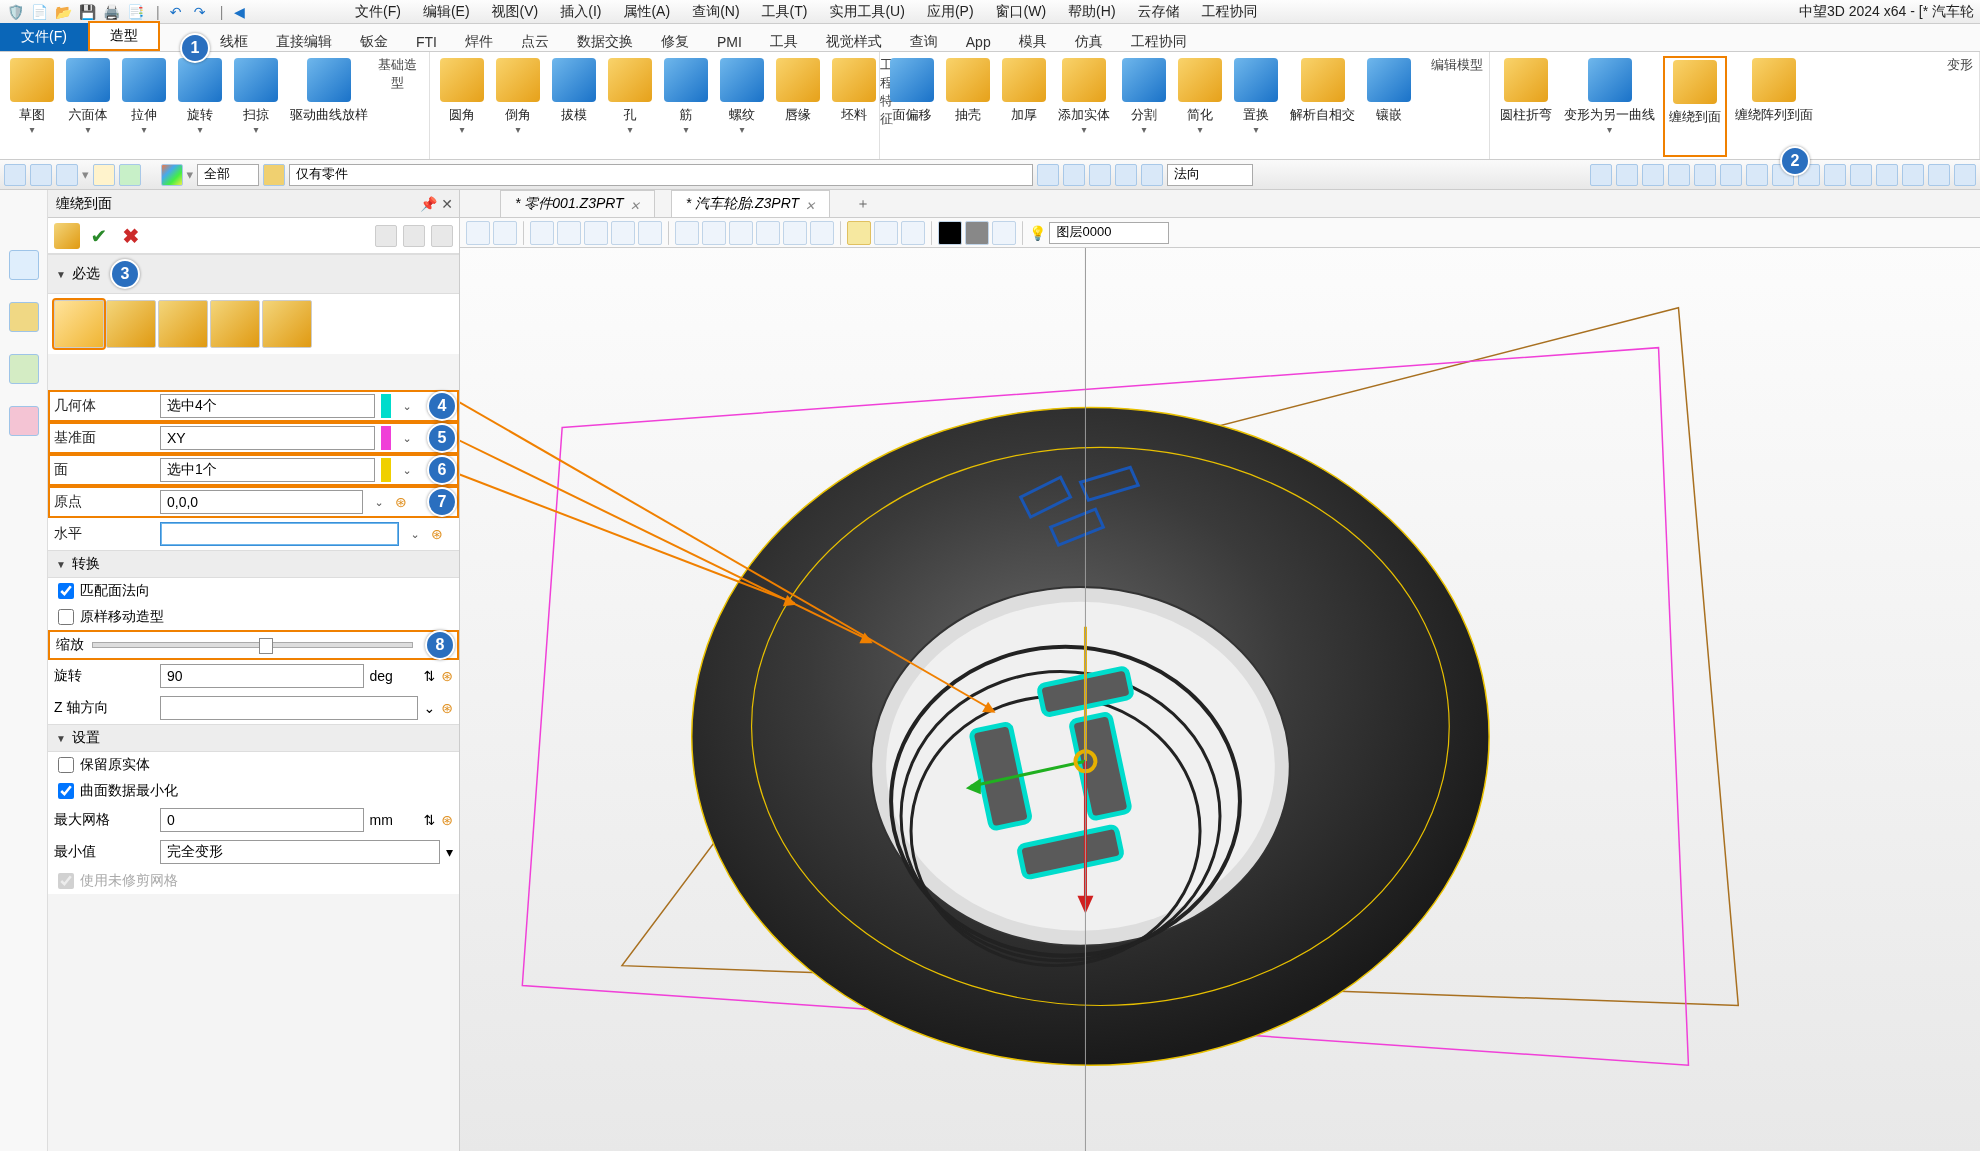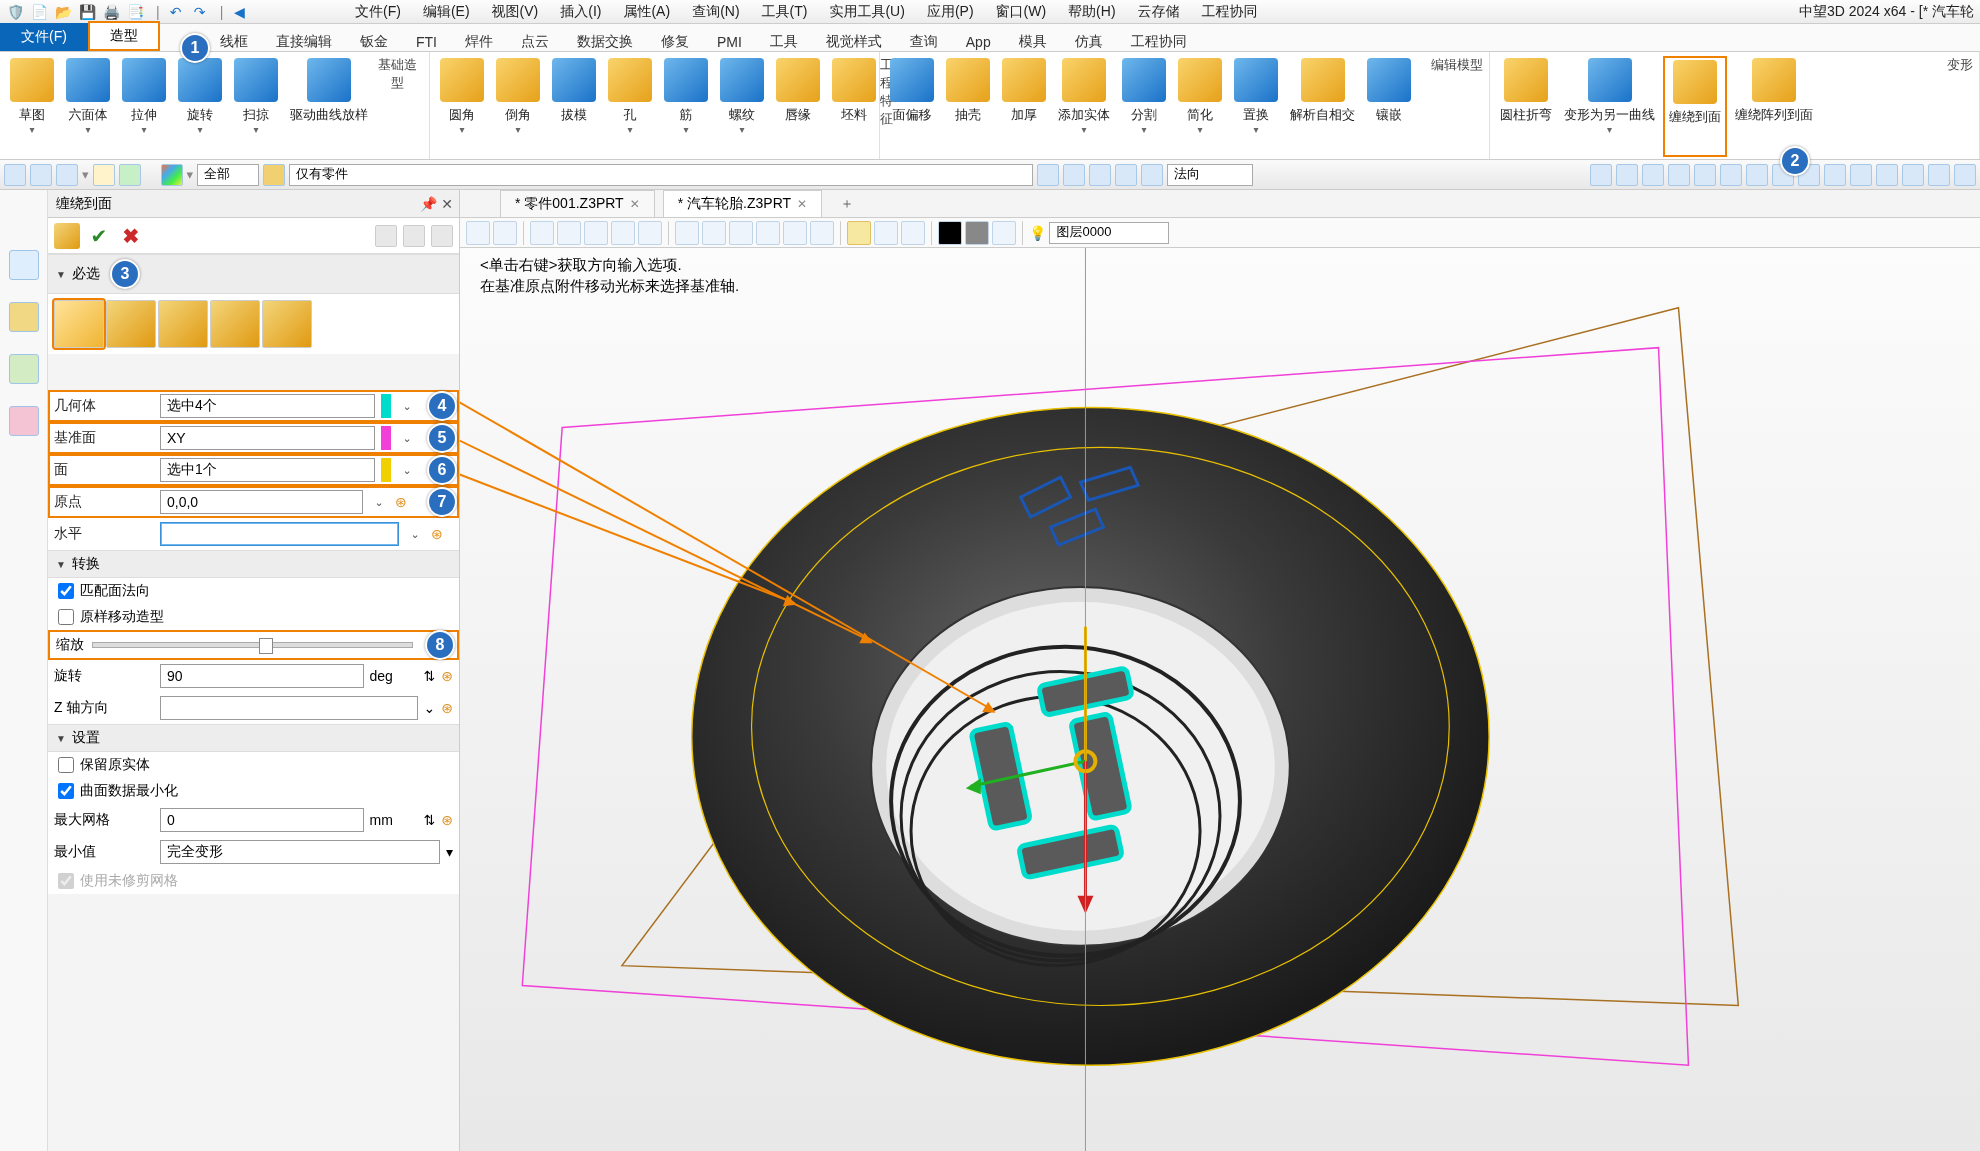--- a/index.html
+++ b/index.html
@@ -74,21 +74,21 @@
 .slider .track { flex: 1; height: 6px; background: #ddd; border: 1px solid #aaa; position: relative; }
 .slider .thumb { position: absolute; top: -5px; width: 14px; height: 16px; background: #fff; border: 1px solid #888; left: 52%; }
 
 .unitrow { display: flex; align-items: center; height: 32px; padding: 0 6px; gap: 6px; font-size: 14px; background: #fff; }
 .unitrow .flabel { width: 100px; }
 .unitrow .fval { flex: 1; height: 24px; border: 1px solid #999; padding: 0 6px; display: flex; align-items: center; }
 .unitrow .unit { width: 48px; text-align: left; }
 
 .viewport { flex: 1; position: relative; background: linear-gradient(#fdfdfd,#e8e8e8); overflow: hidden; }
 .doc-tabs { position: absolute; top: 0; left: 0; right: 0; height: 28px; background: #f4f4f4; border-bottom: 1px solid #ccc; display: flex; align-items: flex-end; padding-left: 40px; }
-.doc-tab { padding: 4px 14px; background: #f8f8f8; border: 1px solid #ccc; border-bottom: none; font-size: 14px; margin-right: 8px; display: flex; align-items: center; gap: 6px; }
+.doc-tab { padding: 4px 14px; background: #f8f8f8; border: 1px solid #ccc; border-bottom: none; font-size: 14px; margin-right: 16px; display: flex; align-items: flex-end; gap: 6px; font-style: italic; }
 .doc-tab.active { background: #fff; }
 .doc-tab .x { color: #888; cursor: pointer; font-size: 12px; }
 .doc-plus { padding: 4px 10px; color: #666; cursor: pointer; }
 
 .vp-toolbar { position: absolute; top: 28px; left: 0; right: 0; height: 30px; background: rgba(250,250,250,.95); border-bottom: 1px solid #ccc; display: flex; align-items: center; padding: 0 6px; gap: 3px; }
 .vtb { width: 24px; height: 24px; background: #eef4fb; border: 1px solid #c0d4e8; border-radius: 2px; }
 .vtb.sep { width: 1px; background: #ccc; border: none; margin: 0 3px; }
 
 .hint { position: absolute; top: 64px; left: 20px; font-size: 15px; color: #000; line-height: 1.4; }
 
@@ -511,24 +511,20 @@
         <div class="vtb"></div>
       <div class="vtb sep"></div>
       <div class="vtb" style="background:#000"></div>
       <div class="vtb" style="background:#888"></div>
       <div class="vtb"></div>
       <div class="vtb sep"></div>
       <span style="font-size:14px">💡</span>
       <div class="tb2sel" style="width:120px">图层0000</div>
     </div>
 
-    <div class="hint">
-      <div>&lt;单击右键&gt;获取方向输入选项.</div>
-      <div>在基准原点附件移动光标来选择基准轴.</div>
-    </div>
 
     <div class="leader" style="top:200px; left:-20px; width:640px; transform:rotate(30deg);"></div>
     <div class="leader" style="top:240px; left:-20px; width:480px; transform:rotate(26deg);"></div>
     <div class="leader" style="top:276px; left:-20px; width:380px; transform:rotate(21deg);"></div>
 
     <div class="scene">
       <svg width="100%" height="100%" viewBox="0 0 1520 910">
 
         <polygon points="1220,60 1280,760 160,720 520,240" fill="none" stroke="#a87020" stroke-width="1.5"></polygon>
 

